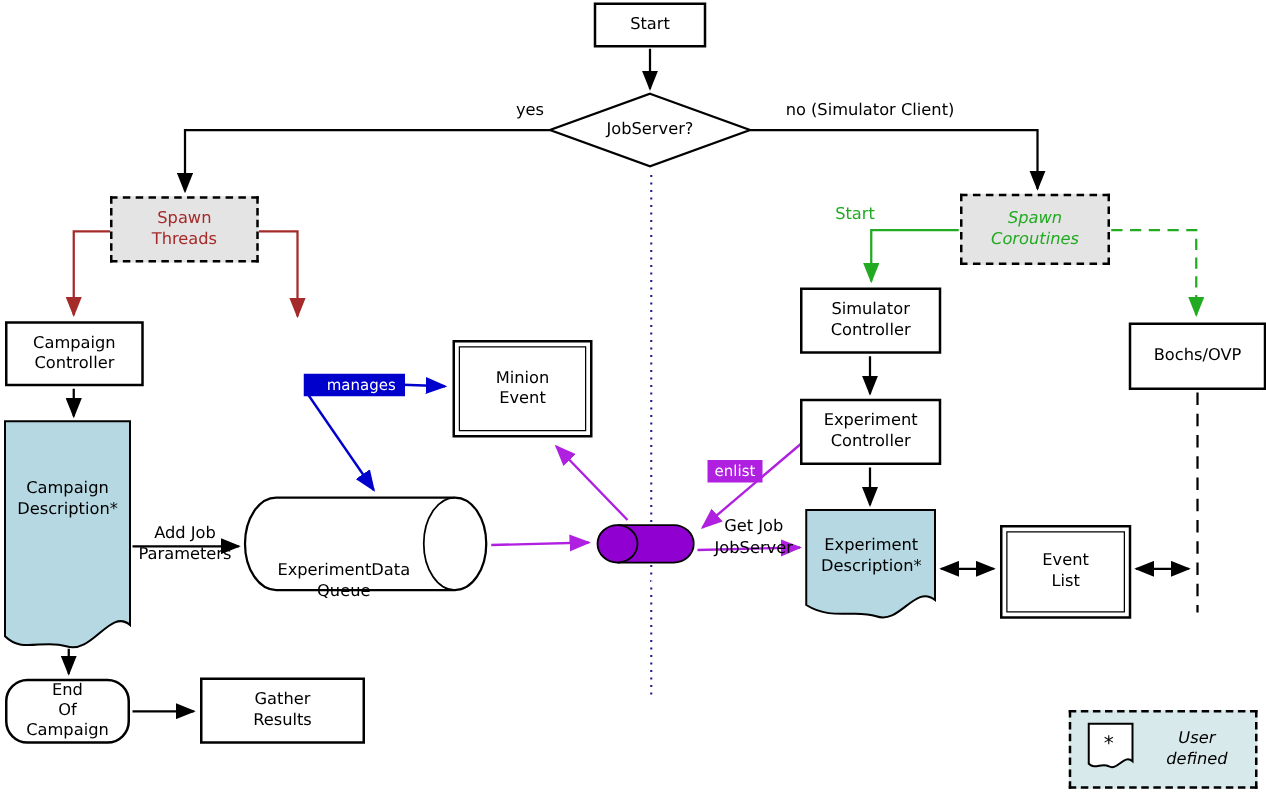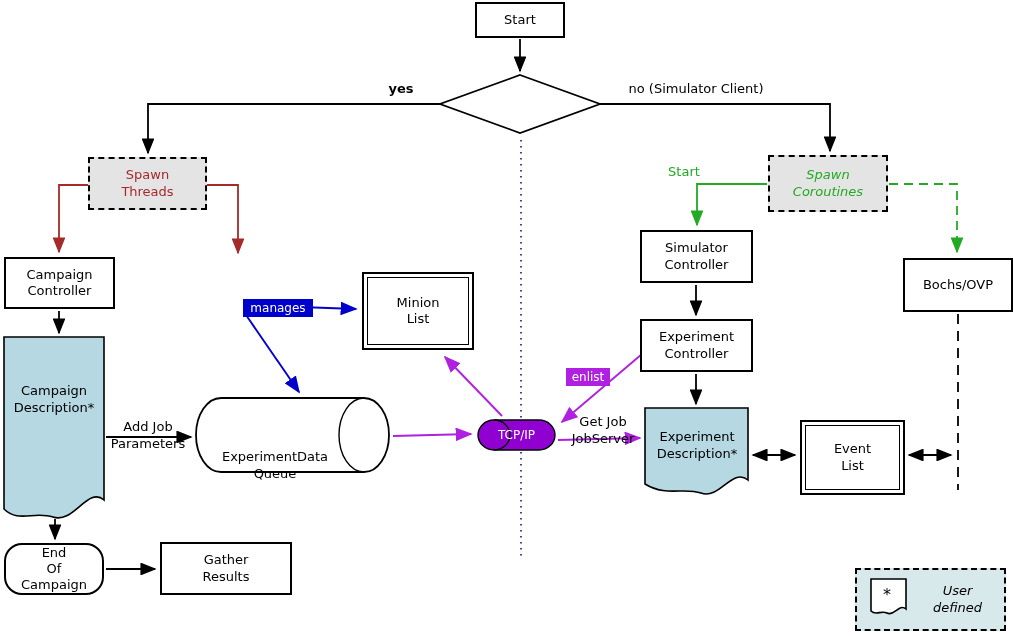--- a/index.html
+++ b/index.html
@@ -19,24 +19,24 @@
   .spawn.threads{color:var(--red);}
   .spawn.coroutines{color:var(--green);font-style:italic;}
   .double::before{content:"";position:absolute;inset:3px;border:1px solid #000;pointer-events:none;}
   .rounded{border-radius:18px;}
 
   .lbl{position:absolute;display:flex;align-items:center;justify-content:center;
        text-align:center;white-space:pre-line;line-height:1.3;}
   .lbl.green{color:var(--green);}
   .tag{position:absolute;display:flex;align-items:center;justify-content:center;
        color:#fff;font-size:12px;white-space:pre-line;}
-  .tag.manages{background:var(--blue);}
+  .tag.manages{background:var(--blue);padding-left:11px;}
   .tag.enlist{background:var(--magenta);}
   .tcpip-text{position:absolute;display:flex;align-items:center;justify-content:center;
-       color:#fff;font-size:12px;}
+       color:#fff;font-size:12px;margin-top:27px;}
 
   .s-black{stroke:#000;stroke-width:1.8;fill:none;}
   .s-red{stroke:var(--red);stroke-width:1.8;fill:none;}
   .s-green{stroke:var(--green);stroke-width:1.8;fill:none;}
   .s-blue{stroke:var(--blue);stroke-width:1.9;fill:none;}
   .s-mag{stroke:var(--magenta);stroke-width:1.9;fill:none;}
   .dash-blk{stroke-dasharray:10,7;}
   .dash-grn{stroke-dasharray:9,6;}
   .dot{stroke:var(--center_line);stroke-width:1.7;stroke-dasharray:1.5,4.5;fill:none;}
   .shape-white{fill:#fff;stroke:#000;stroke-width:1.8;}
@@ -111,30 +111,31 @@
     <line x1="246" y1="315" x2="299" y2="392" class="s-blue" marker-end="url(#m-blue)"></line>
 
     <line x1="393" y1="436" x2="471" y2="434" class="s-mag" marker-end="url(#m-mag)"></line>
     <line x1="502" y1="416" x2="445" y2="357" class="s-mag" marker-end="url(#m-mag)"></line>
     <line x1="642" y1="354" x2="562" y2="422" class="s-mag" marker-end="url(#m-mag)"></line>
     <line x1="558" y1="440" x2="640" y2="438" class="s-mag" marker-end="url(#m-mag)"></line>
   </svg>
 
   <div class="box" style="left:475px;top:2px;width:90px;height:36px;">Start</div>
 
-  <div class="lbl" style="left:383px;top:81px;width:36px;height:17px;font-weight:bold;">yes</div>
+  <div class="lbl" style="left:440px;top:95px;width:160px;height:18px;">JobServer?</div>
+  <div class="lbl" style="left:406px;top:81px;width:36px;height:17px;">yes</div>
   <div class="lbl" style="left:626px;top:81px;width:140px;height:17px;">no (Simulator Client)</div>
 
   <div class="box spawn threads" style="left:88px;top:157px;width:119px;height:53px;">Spawn
 Threads</div>
   <div class="box" style="left:4px;top:257px;width:111px;height:52px;">Campaign
 Controller</div>
   <div class="tag manages" style="left:243px;top:299px;width:70px;height:18px;">manages</div>
   <div class="box double" style="left:362px;top:272px;width:112px;height:78px;">Minion
-List</div>
+Event</div>
 
   <div class="lbl" style="left:6px;top:378px;width:96px;height:44px;">Campaign
 Description*</div>
   <div class="lbl" style="left:108px;top:419px;width:80px;height:34px;">Add Job
 Parameters</div>
   <div class="lbl" style="left:195px;top:414px;width:160px;height:42px;margin-top:31px;">ExperimentData
 Queue</div>
 
   <div class="tcpip-text" style="left:478px;top:420px;width:77px;height:30px;">TCP/IP</div>
 

